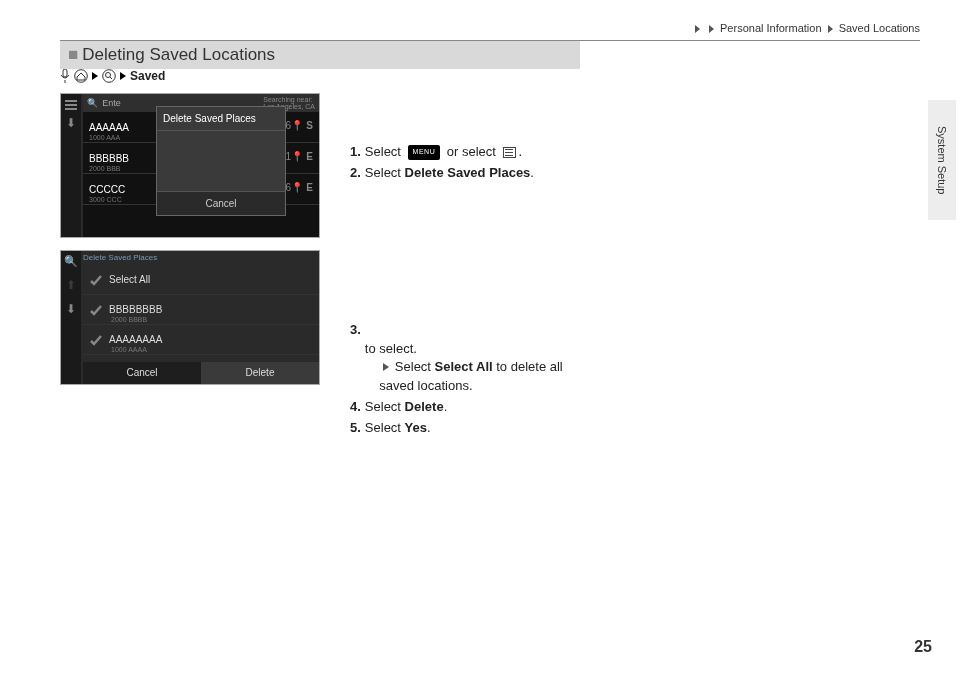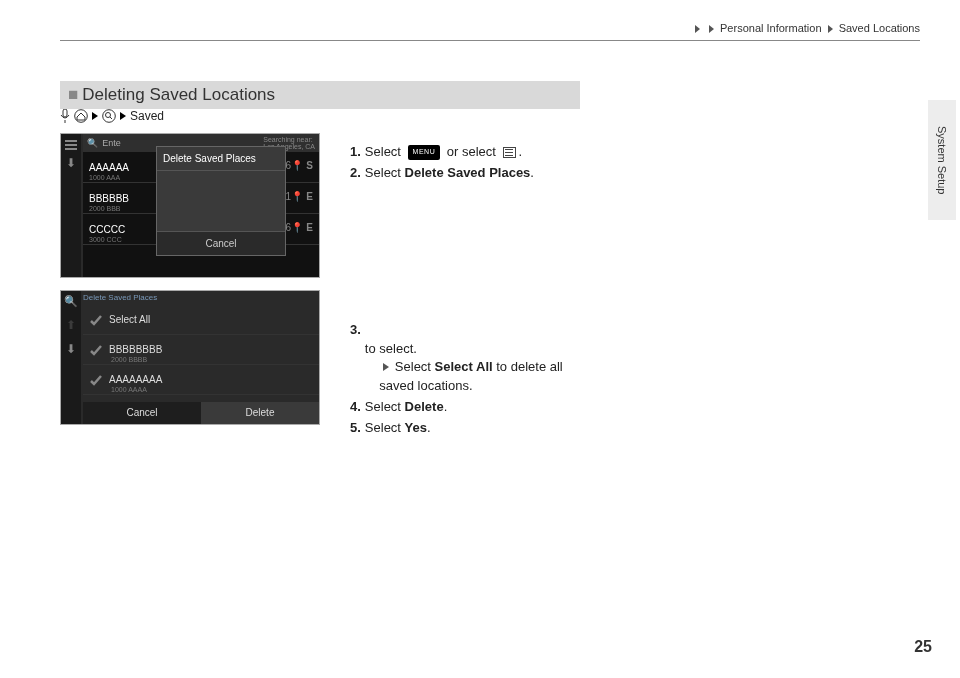--- a/index.html
+++ b/index.html
@@ -21,21 +21,20 @@
       width: 100%;
       height: 100%;
       padding: 22px 40px 40px 60px;
     }
     .breadcrumb {
       text-align: right;
       font-size: 11px;
       color: #333;
       padding-bottom: 6px;
       border-bottom: 1px solid #888;
-      margin-bottom: 40px;
     }
     .breadcrumb .arrow {
       display: inline-block;
       width: 0; height: 0;
       border-top: 4px solid transparent;
       border-bottom: 4px solid transparent;
       border-left: 5px solid #555;
       margin: 0 3px;
       vertical-align: middle;
     }
@@ -75,21 +74,21 @@
     .nav-path .home-icon svg,
     .nav-path .search-mini svg { display:block; }
     .nav-path .tri {
       display: inline-block;
       width: 0; height: 0;
       border-top: 4px solid transparent;
       border-bottom: 4px solid transparent;
       border-left: 6px solid #000;
     }
     .nav-path .saved {
-      font-weight: normal;
+      font-weight: bold;
     }
     
     .shot {
       border: 1px solid #aaa;
       width: 260px;
       background: #2a2a2a;
       color: #ccc;
       font-size: 10px;
       margin-bottom: 12px;
       position: relative;

